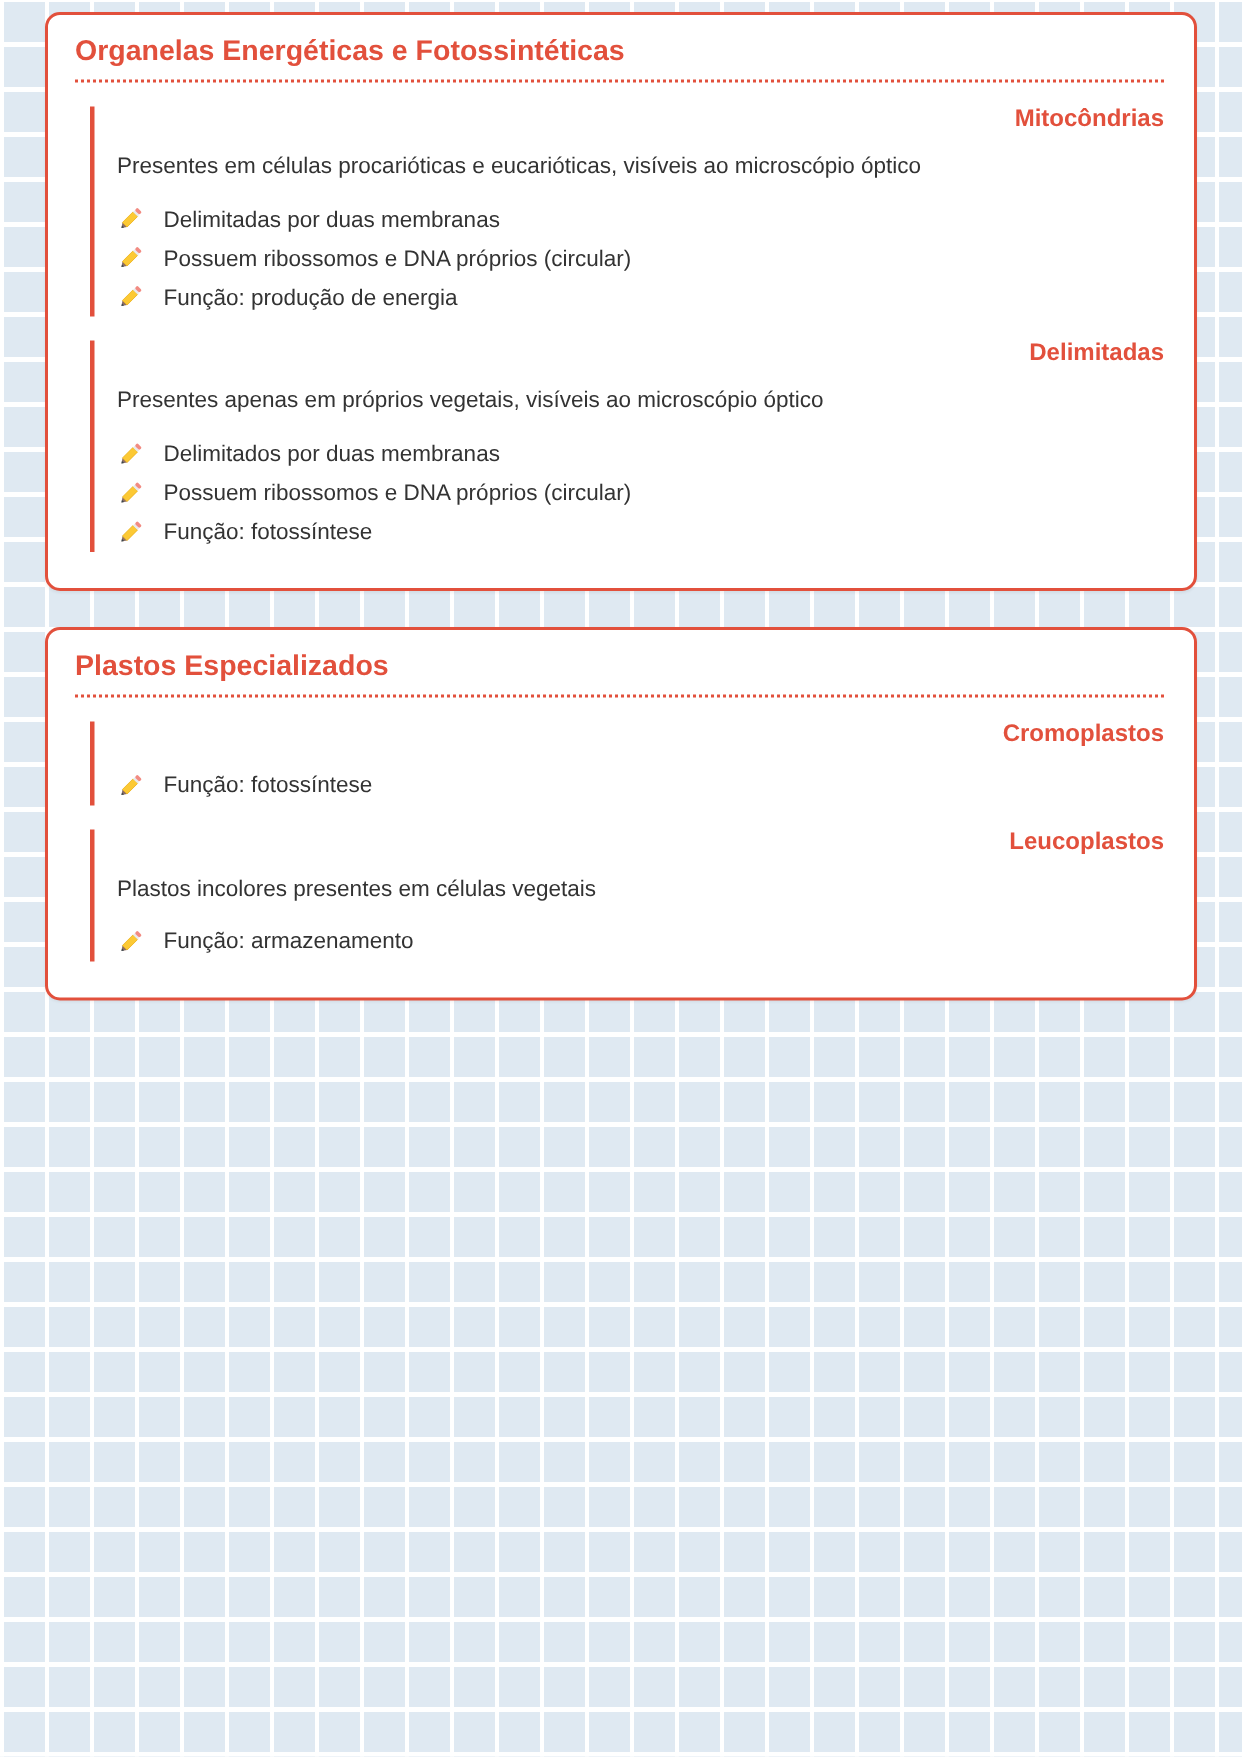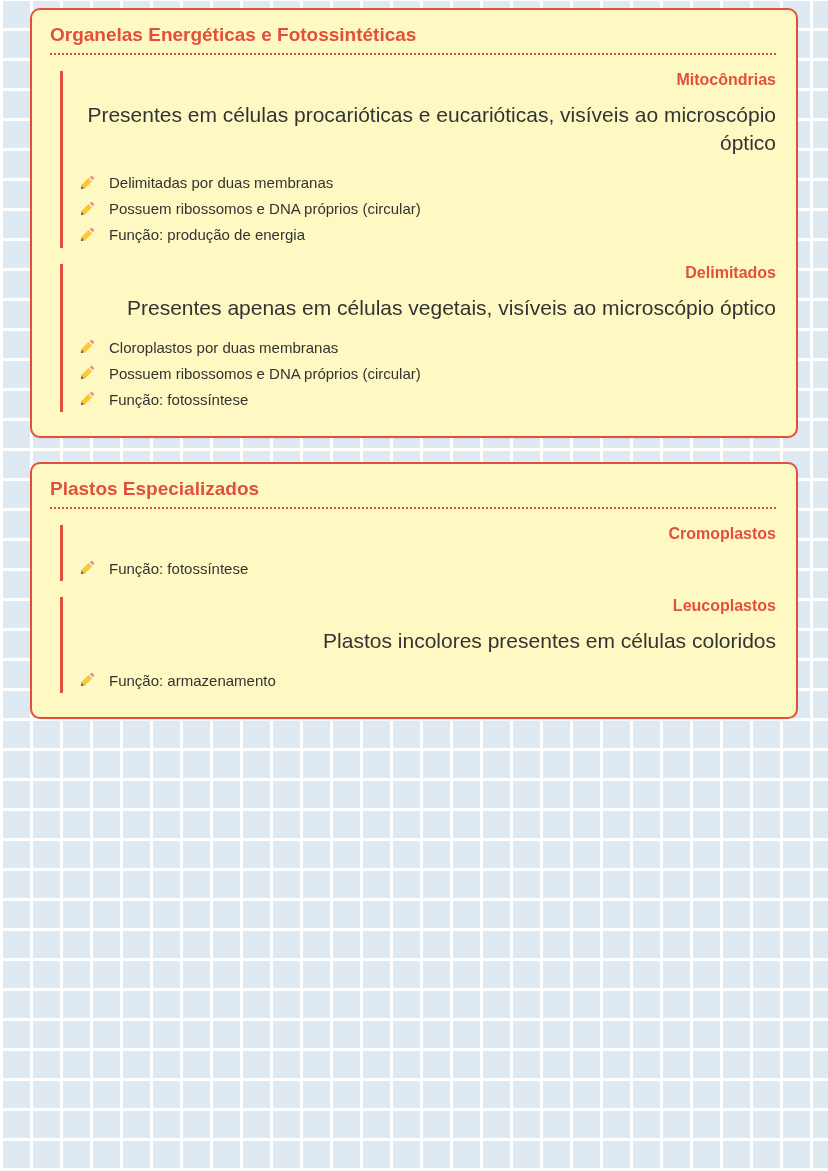--- a/index.html
+++ b/index.html
@@ -13,21 +13,21 @@
 
   body {
     background-color: #dfe9f2;
     background-image:
       repeating-linear-gradient(0deg,  #ffffff 0, #ffffff 3px, transparent 3px, transparent 30px),
       repeating-linear-gradient(90deg, #ffffff 0, #ffffff 3px, transparent 3px, transparent 30px);
     padding: 8px 30px;
   }
 
   .card {
-    background: #fef9c3;
+    background: #ffffff;
     border: 2px solid #e2503c;
     border-radius: 10px;
     padding: 14px 20px 24px 18px;
     margin-bottom: 24px;
     box-shadow: 0 1px 2px rgba(0,0,0,0.06);
   }
 
   .card-title {
     color: #e2503c;
     font-size: 19px;
@@ -47,24 +47,23 @@
   .section-heading {
     color: #e2503c;
     font-size: 16px;
     font-weight: bold;
     margin-bottom: 12px;
     text-align: right;
   }
 
   .section-description {
     color: #333333;
-    font-size: 21px;
+    font-size: 15px;
     margin-bottom: 12px;
     line-height: 1.35;
-    text-align: right;
   }
 
   .bullet-list {
     list-style: none;
   }
 
   .bullet-item {
     display: flex;
     align-items: center;
     gap: 13px;
@@ -125,30 +124,30 @@
             <svg width="18" height="18" viewBox="0 0 20 20">
               <use href="#pencil"></use>
             </svg>
           </span>
         <span>Função: produção de energia</span>
       </li>
     </ul>
   </div>
 
   <div class="section">
-    <h3 class="section-heading">Delimitados</h3>
-    <p class="section-description">Presentes apenas em células vegetais, visíveis ao microscópio óptico</p>
+    <h3 class="section-heading">Delimitadas</h3>
+    <p class="section-description">Presentes apenas em próprios vegetais, visíveis ao microscópio óptico</p>
     <ul class="bullet-list">
       <li class="bullet-item">
         <span class="pencil-icon">
             <svg width="18" height="18" viewBox="0 0 20 20">
               <use href="#pencil"></use>
             </svg>
           </span>
-        <span>Cloroplastos por duas membranas</span>
+        <span>Delimitados por duas membranas</span>
       </li>
       <li class="bullet-item">
         <span class="pencil-icon">
             <svg width="18" height="18" viewBox="0 0 20 20">
               <use href="#pencil"></use>
             </svg>
           </span>
         <span>Possuem ribossomos e DNA próprios (circular)</span>
       </li>
       <li class="bullet-item">
@@ -175,21 +174,21 @@
               <use href="#pencil"></use>
             </svg>
           </span>
         <span>Função: fotossíntese</span>
       </li>
     </ul>
   </div>
 
   <div class="section">
     <h3 class="section-heading">Leucoplastos</h3>
-    <p class="section-description">Plastos incolores presentes em células coloridos</p>
+    <p class="section-description">Plastos incolores presentes em células vegetais</p>
     <ul class="bullet-list">
       <li class="bullet-item">
         <span class="pencil-icon">
             <svg width="18" height="18" viewBox="0 0 20 20">
               <use href="#pencil"></use>
             </svg>
           </span>
         <span>Função: armazenamento</span>
       </li>
     </ul>

